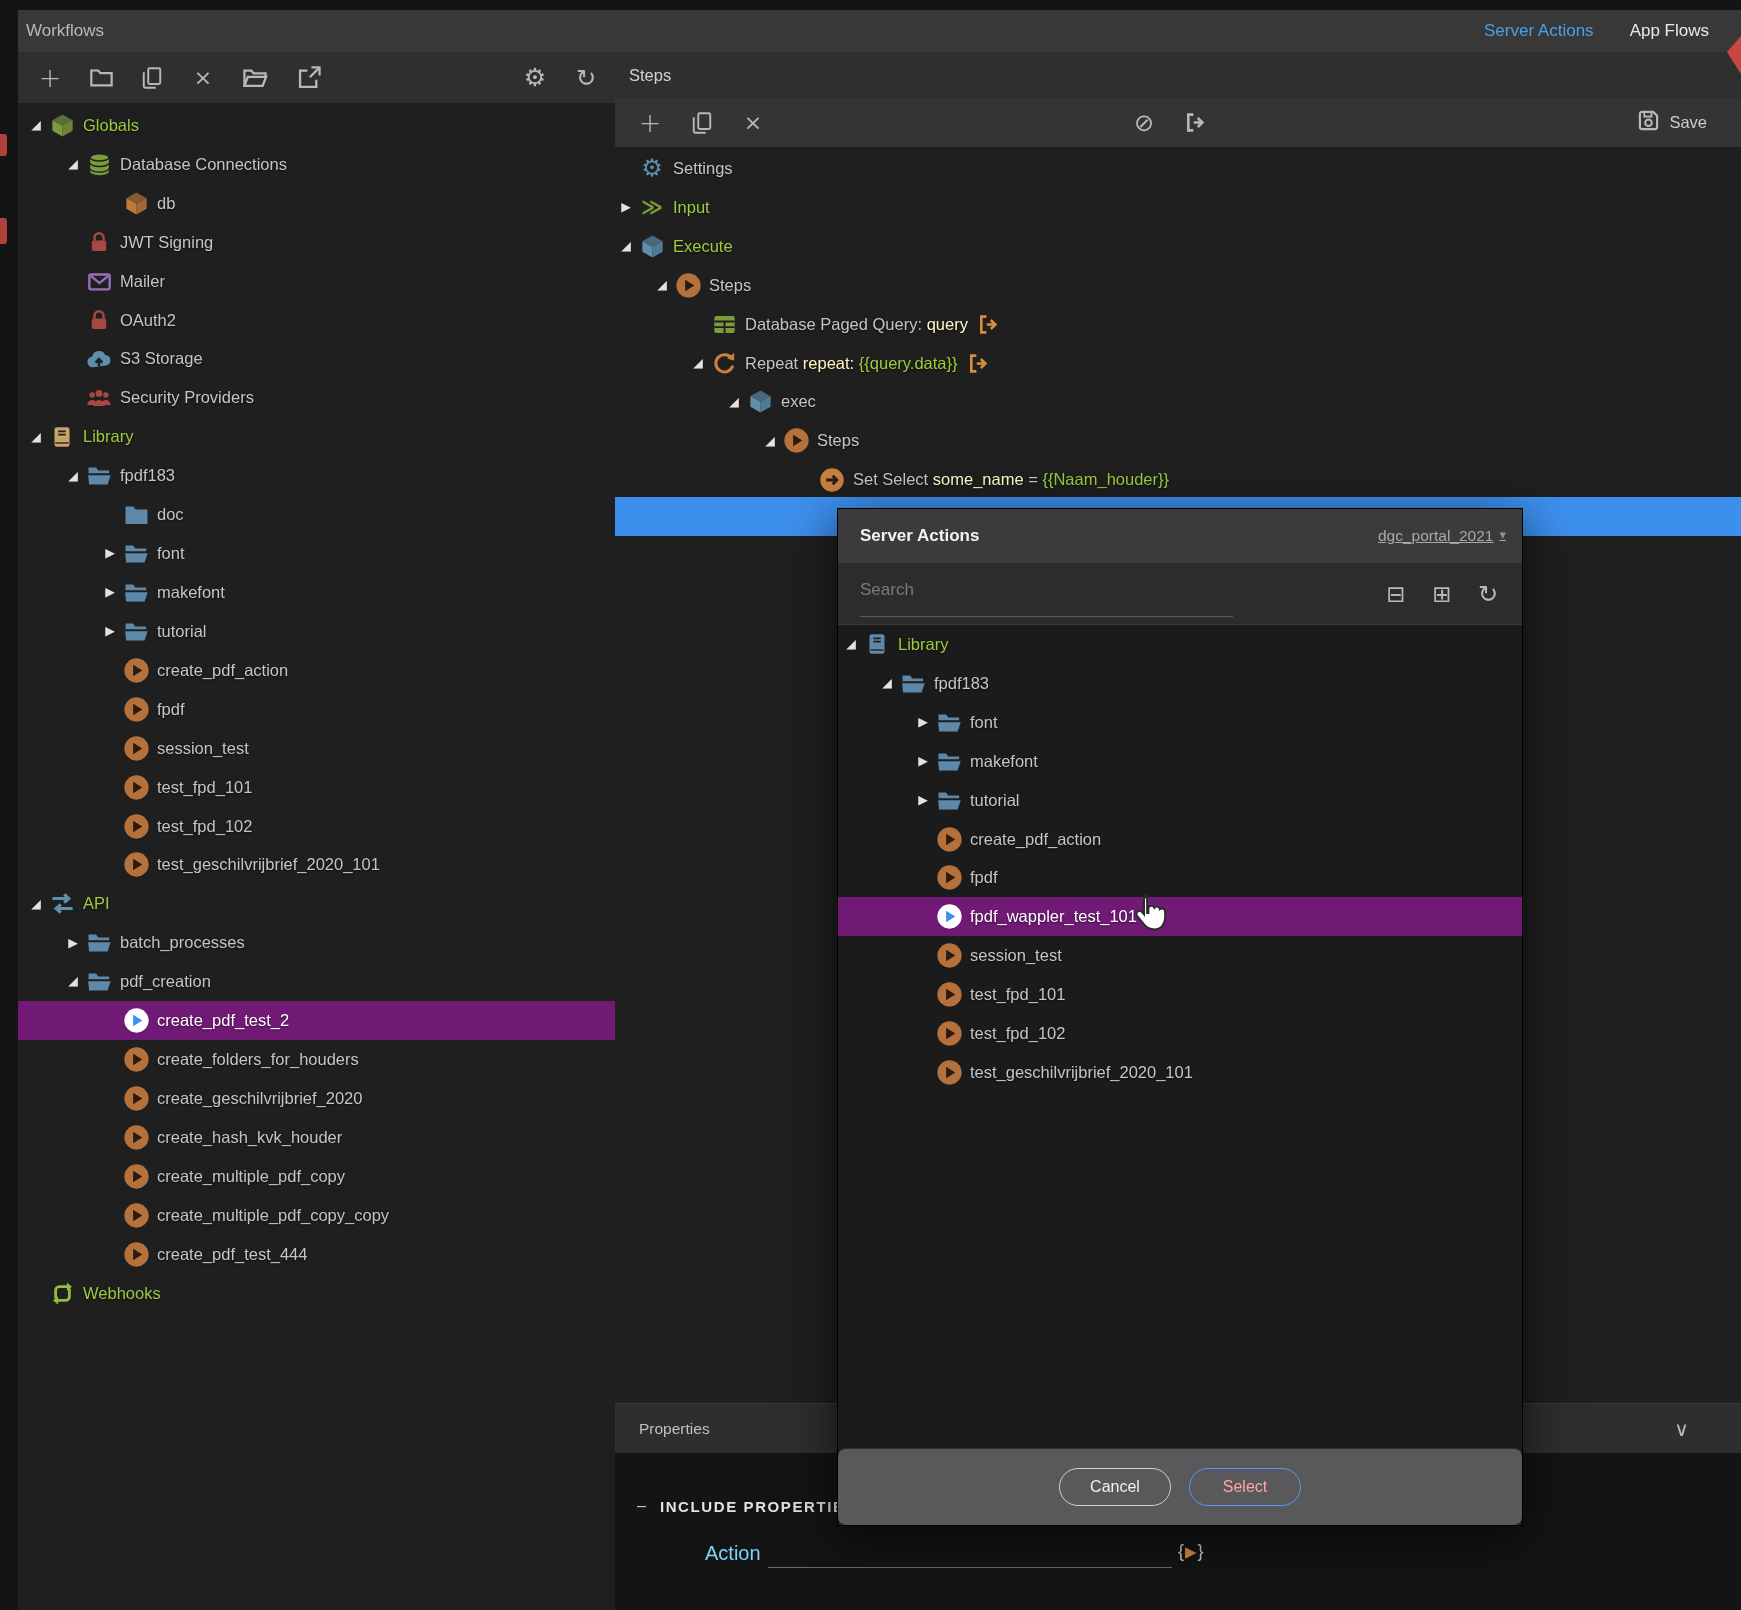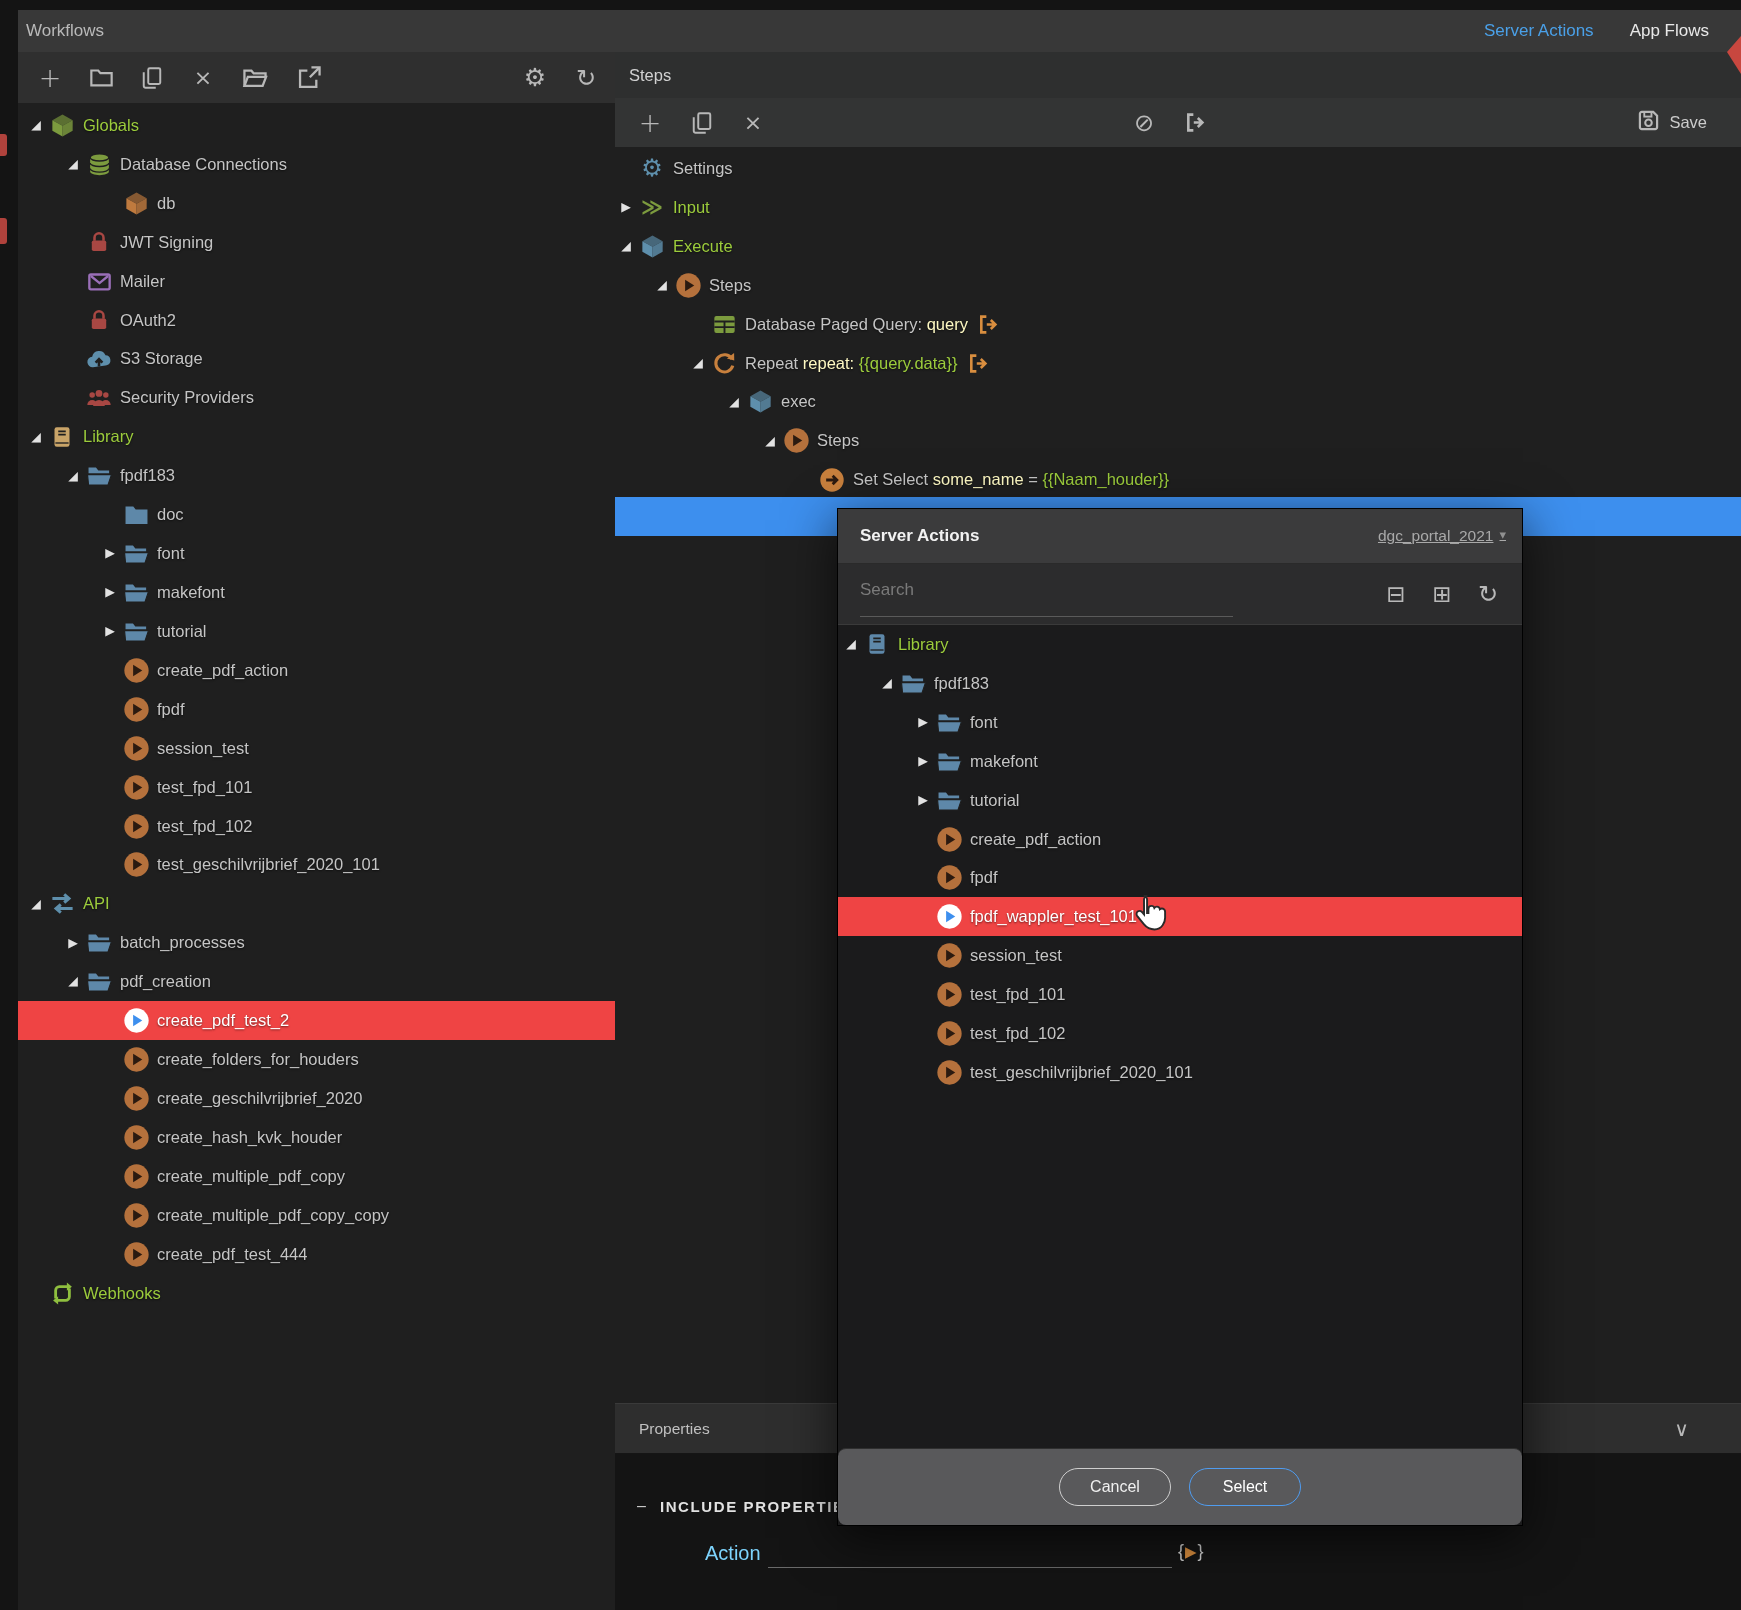--- a/index.html
+++ b/index.html
@@ -34,21 +34,21 @@
   #steps-toolbar{left:615px;top:98px;width:1126px;height:49px;background:#333434;
     border-bottom:1px solid #3b3b3b;}
   #steps-toolbar .tbi{height:49px;}
   #save-btn{position:absolute;right:34px;top:0;height:49px;display:flex;align-items:center;
     gap:8px;color:#cccccc;font-size:16.5px;cursor:pointer;}
   #steps-tree{left:615px;top:147px;width:1126px;height:1256px;background:#1f1f1f;padding-top:2px;}
   #steps-selected-bar{left:615px;top:497px;width:1126px;height:39px;background:#3d8fee;z-index:2;}
 
   
   .tree-row{position:relative;display:flex;align-items:center;height:38.93px;white-space:nowrap;}
-  .tree-row.sel{background:#ef4444;}
+  .tree-row.sel{background:#701a75;}
   .tr-arrow{width:20px;flex:0 0 20px;text-align:center;color:#e2e2e2;
     font-family:"DejaVu Sans",sans-serif;font-size:12.5px;}
   .tr-icon{width:32px;flex:0 0 32px;display:flex;align-items:center;justify-content:center;}
   .tr-icon svg{display:block;}
   .tr-label{margin-left:5px;font-size:16.5px;color:#c5c5c5;text-shadow:0 1px 2px rgba(0,0,0,.55);}
   .tree-row.sel .tr-label, .tree-row.sel .tr-label span{color:#ffffff !important;}
   .lbl-green{color:#9ccc3c;}
   .seg-gray{color:#c5c5c5;} .seg-cyan{color:#fef9c3;} .seg-green{color:#9ccc3c;}
   .tr-out{margin-left:9px;display:flex;align-items:center;}
 
@@ -78,21 +78,21 @@
   #search-ph{position:absolute;left:22px;top:16px;font-size:17px;color:#7a7a7a;}
   #search-line{position:absolute;left:22px;top:52px;width:373px;height:1px;background:#5a5a5a;}
   .m-sbi{position:absolute;top:0;height:60px;width:34px;display:flex;align-items:center;
     justify-content:center;color:#b8b8b8;font-size:23px;cursor:pointer;}
   #modal-tree{height:828px;border-top:1px solid #3a3a3a;background:#1b1b1c;overflow:hidden;}
   #modal-footer{position:absolute;left:0;bottom:0;width:100%;height:76px;background:#59595b;
     border-top:1px solid #2f2f2f;border-radius:8px;}
   .m-btn{position:absolute;top:19px;width:112px;height:38px;border-radius:19px;background:transparent;
     font-size:16px;display:flex;align-items:center;justify-content:center;cursor:pointer;box-sizing:border-box;}
   #btn-cancel{left:221px;border:1.5px solid #cfcfcf;color:#f0f0f0;}
-  #btn-select{left:351px;border:1.5px solid #4f9cf0;color:#ffffff;}
+  #btn-select{left:351px;border:1.5px solid #4f9cf0;color:#fca5a5;}
 
   
   .red-sliver{left:0;width:7px;background:#b0423c;border-radius:0 3px 3px 0;}
   #red-frag{left:1727px;top:36px;width:0;height:0;border-top:16px solid transparent;
     border-bottom:22px solid transparent;border-right:14px solid #c8473f;}
   #cursor{left:1126px;top:893px;width:46px;height:46px;z-index:20;pointer-events:none;}
 </style>
 </head>
 <body>
 

